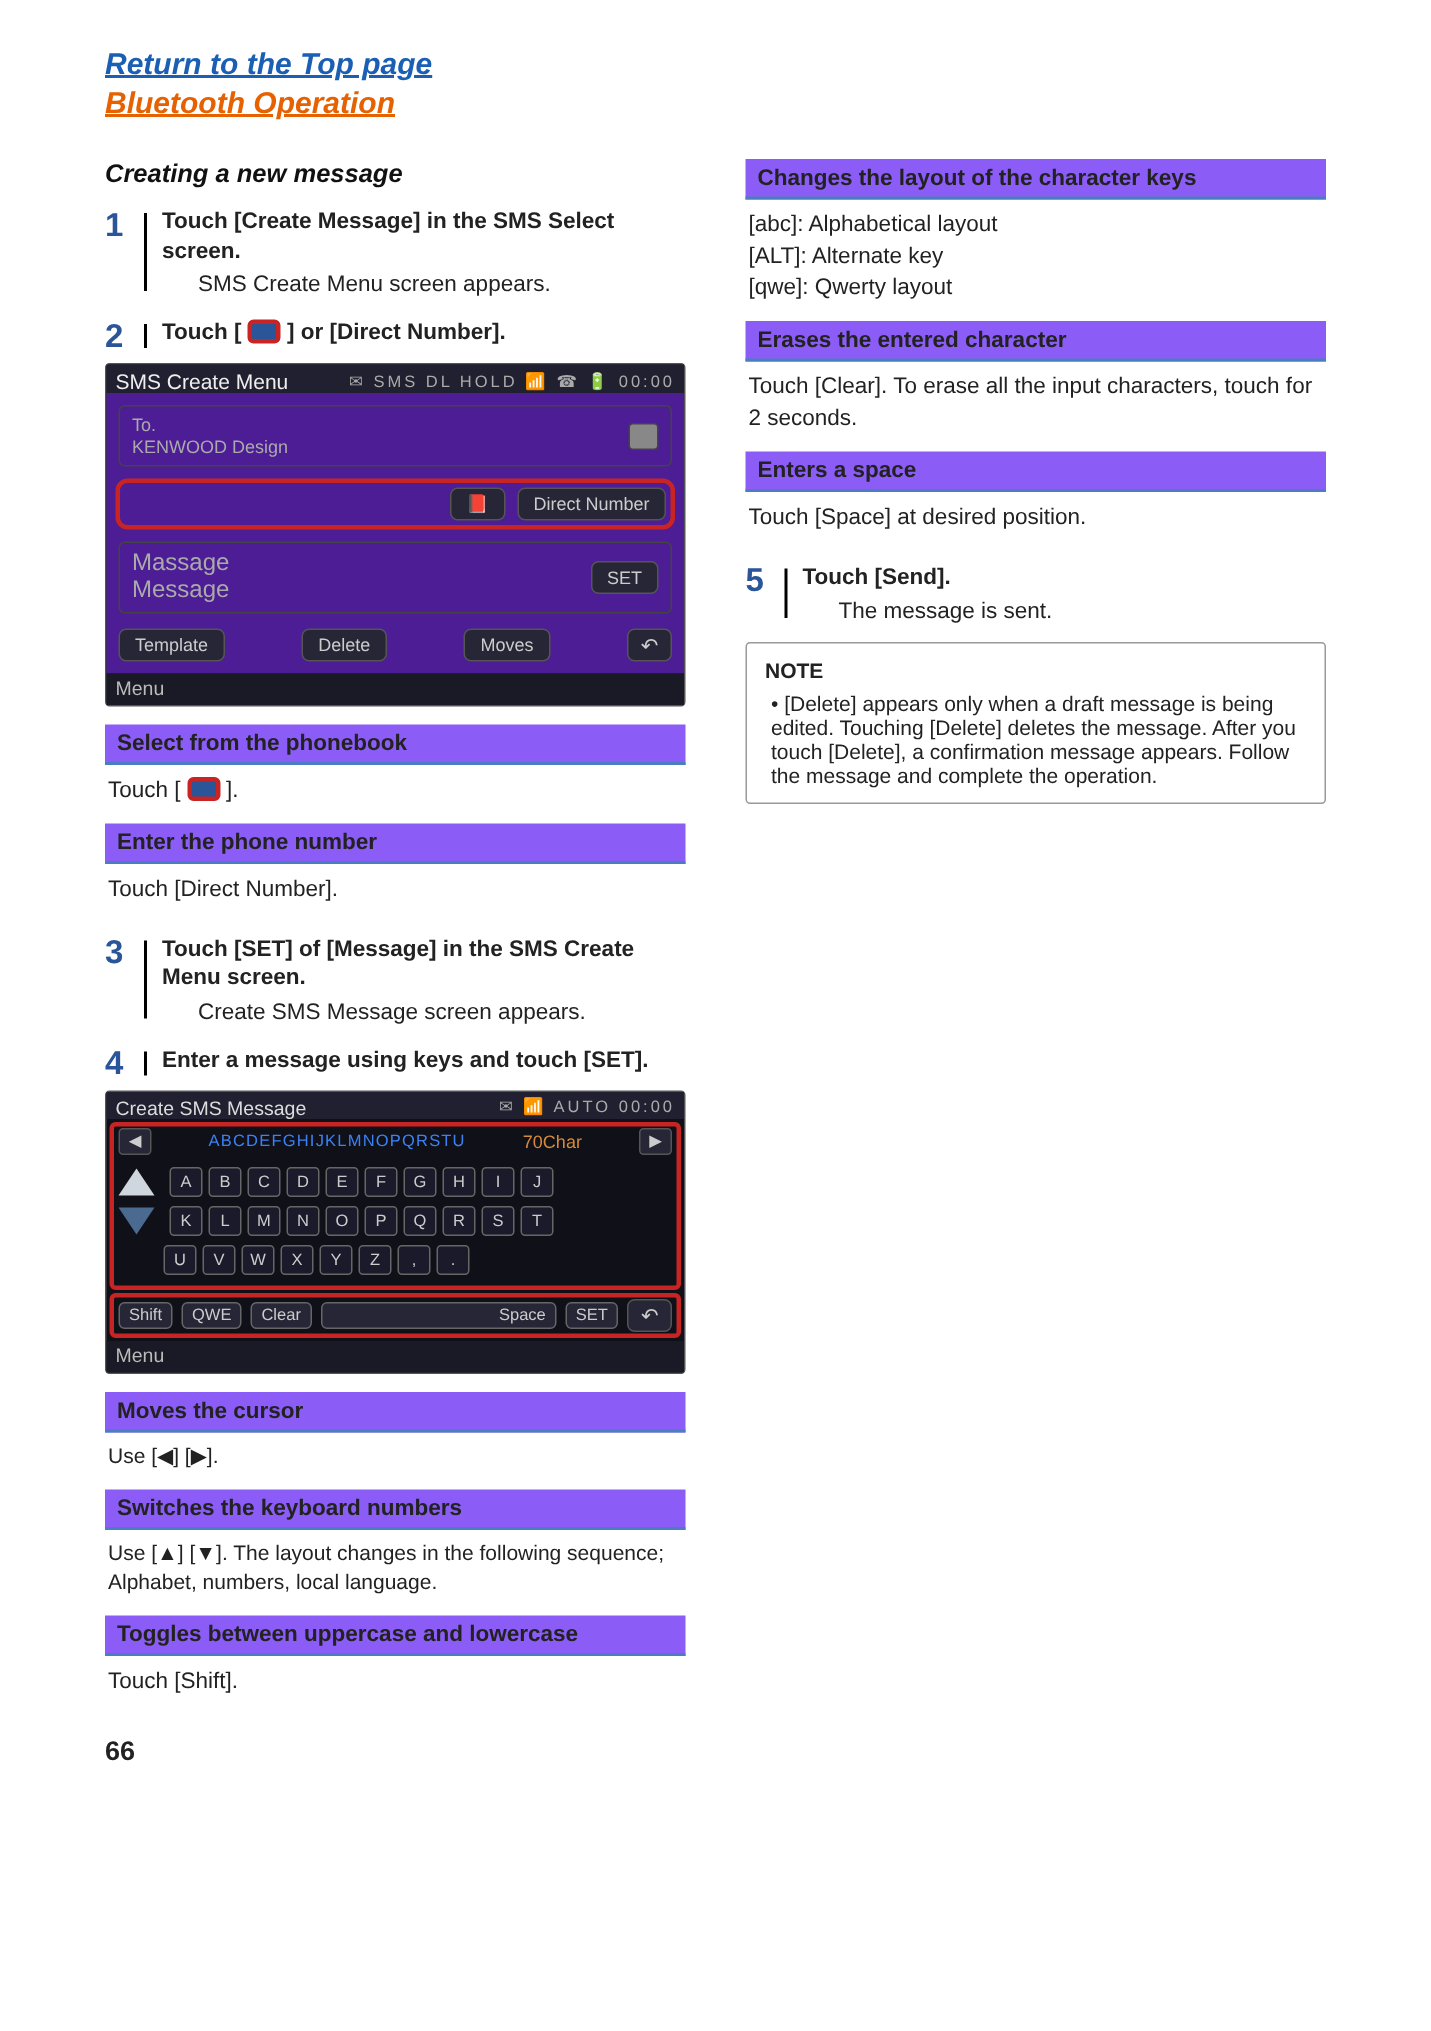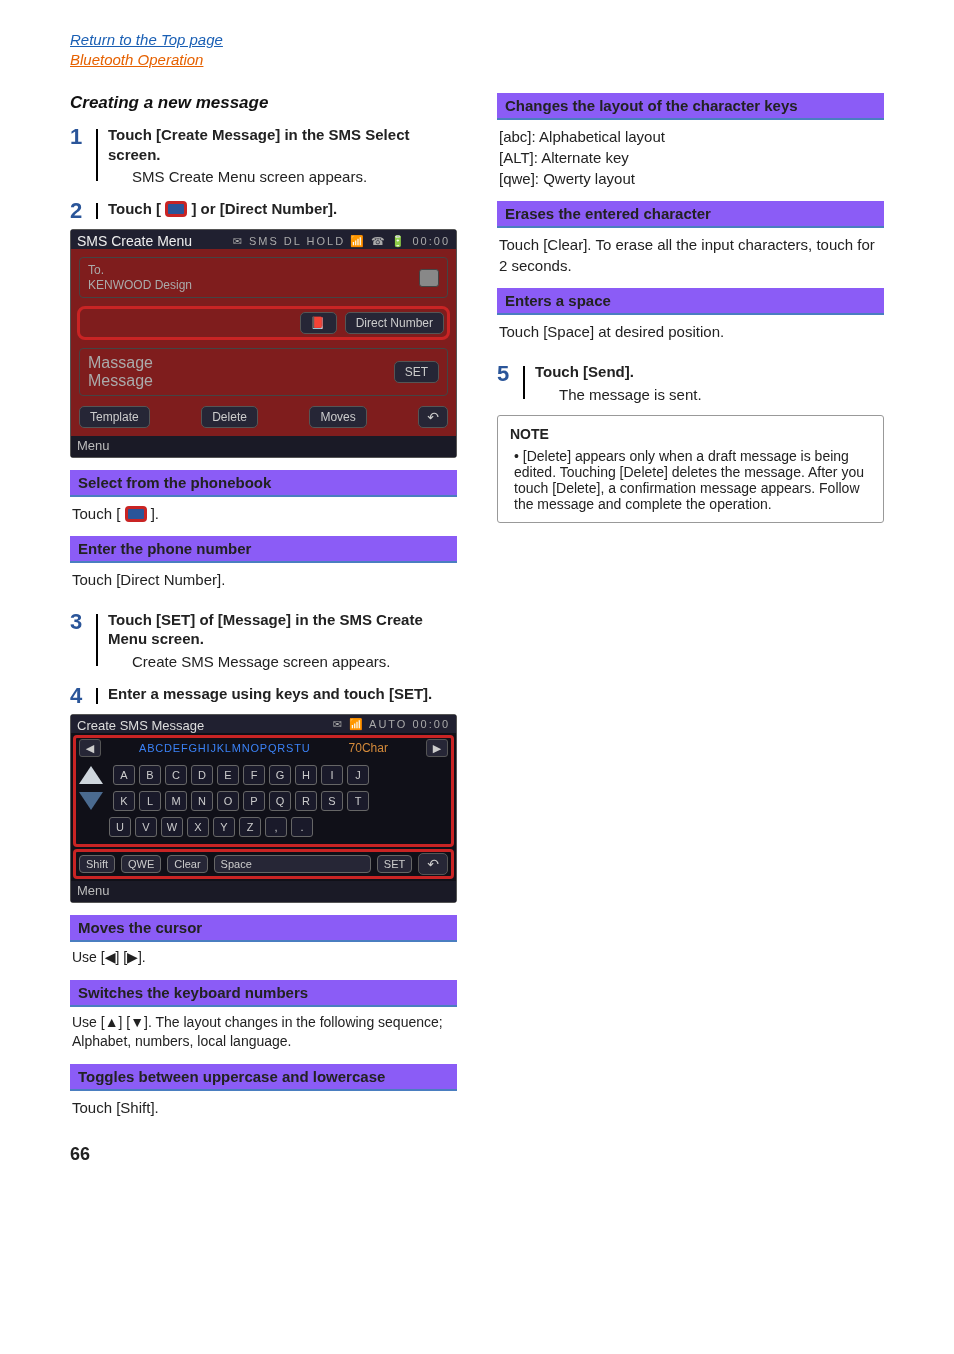--- a/index.html
+++ b/index.html
@@ -4,21 +4,21 @@
 <style>
   * { box-sizing: border-box; margin: 0; padding: 0; }
   body {
     font-family: -apple-system, BlinkMacSystemFont, "Segoe UI", Arial, sans-serif;
     width: 954px;
     height: 1354px;
     background: #fff;
     color: #222;
     padding: 30px 70px 20px 70px;
   }
-  .top-links { font-size: 15px; font-weight: normal; font-style: italic; line-height: 1.3; }
+  .top-links { font-size: 20px; font-weight: bold; font-style: italic; line-height: 1.3; }
   .top-links .link1 { color: #1a5fb4; text-decoration: underline; }
   .top-links .link2 { color: #e66100; text-decoration: underline; }
   .columns { display: flex; gap: 40px; margin-top: 24px; }
   .col { width: 388px; }
 
   .sub-heading { font-size: 17px; font-weight: bold; font-style: italic; color: #111; margin-bottom: 12px; }
 
   .step { display: flex; align-items: flex-start; margin-top: 8px; }
   .step-num {
     color: #2a5599;
@@ -38,21 +38,21 @@
 
   .img-block {
     width: 100%; background:#101018;
     border:1px solid #555; border-radius:3px;
     color:#bbb; font-family: Arial, sans-serif;
     margin-top: 6px;
   }
   .img-title { display:flex; justify-content:space-between; align-items:center;
     background:#202030; color:#eee; font-size:14px; padding:3px 6px 0 6px; }
   .img-icons { font-size:11px; color:#aaa; letter-spacing:2px; }
-  .panel { background:#7f1d1d; padding:8px; }
+  .panel { background:#4c1d95; padding:8px; }
   .to-box { border:1px solid #444; border-radius:4px; padding:5px 8px;
     display:flex; justify-content:space-between; align-items:center; color:#aaa; }
   .to-box .inner { font-size:12px; line-height:1.2; }
   .to-box .r { width:20px; height:18px; background:#888; border:1px solid #444; border-radius:3px; }
   .row-btns { display:flex; gap:8px; justify-content:flex-end; margin-top:10px; }
   .kbtn { border:1px solid #555; border-radius:5px; padding:3px 10px; background:#262636; color:#ccc; font-size:12px; }
   .redbox { outline: 3px solid #c92424; outline-offset: -1px; border-radius:6px; }
   .msg-box { border:1px solid #444; border-radius:4px; padding:5px 8px; margin-top:10px;
     display:flex; justify-content:space-between; align-items:center; color:#aaa; }
   .btn-row { display:flex; justify-content:space-between; align-items:center; margin-top:10px; }
@@ -81,21 +81,21 @@
   .kb-count { color:#d48a3a; }
   .kb-rows { padding:4px 6px; }
   .kb-line { display:flex; gap:4px; margin-bottom:6px; align-items:center; }
   .k { width:22px; height:20px; border:1px solid #666; border-radius:3px; background:#1a1a2a;
     color:#ccc; font-size:11px; text-align:center; line-height:18px; }
   .tri { width:0; height:0; }
   .tri-up { border-left:12px solid transparent; border-right:12px solid transparent; border-bottom:18px solid #cfd6dd; margin-right:6px; }
   .tri-dn { border-left:12px solid transparent; border-right:12px solid transparent; border-top:18px solid #4a6a8f; margin-right:6px; }
   .kb-bottom { display:flex; gap:6px; align-items:center; padding:4px 6px; outline:3px solid #c92424; outline-offset:-3px; border-radius:4px; margin:2px; }
   .kb-btn { border:1px solid #666; border-radius:4px; background:#262636; color:#ccc; font-size:11px; padding:2px 6px; }
-  .kb-space { flex:1; text-align:left; }
+  .kb-space { flex:1; text-align:right; }
 
   .arrow-txt { font-size:14px; }
 
   .note-box { border:1px solid #999; border-radius:3px; padding:10px 12px; margin-top:12px; font-size:14px; }
   .note-box .nh { font-weight:bold; margin-bottom:6px; }
   .note-box ul { list-style: none; padding-left: 4px; }
   .note-box li::before { content:"• "; }
 
   .page-num { font-weight:bold; font-size:18px; margin-top:26px; }
 </style>

